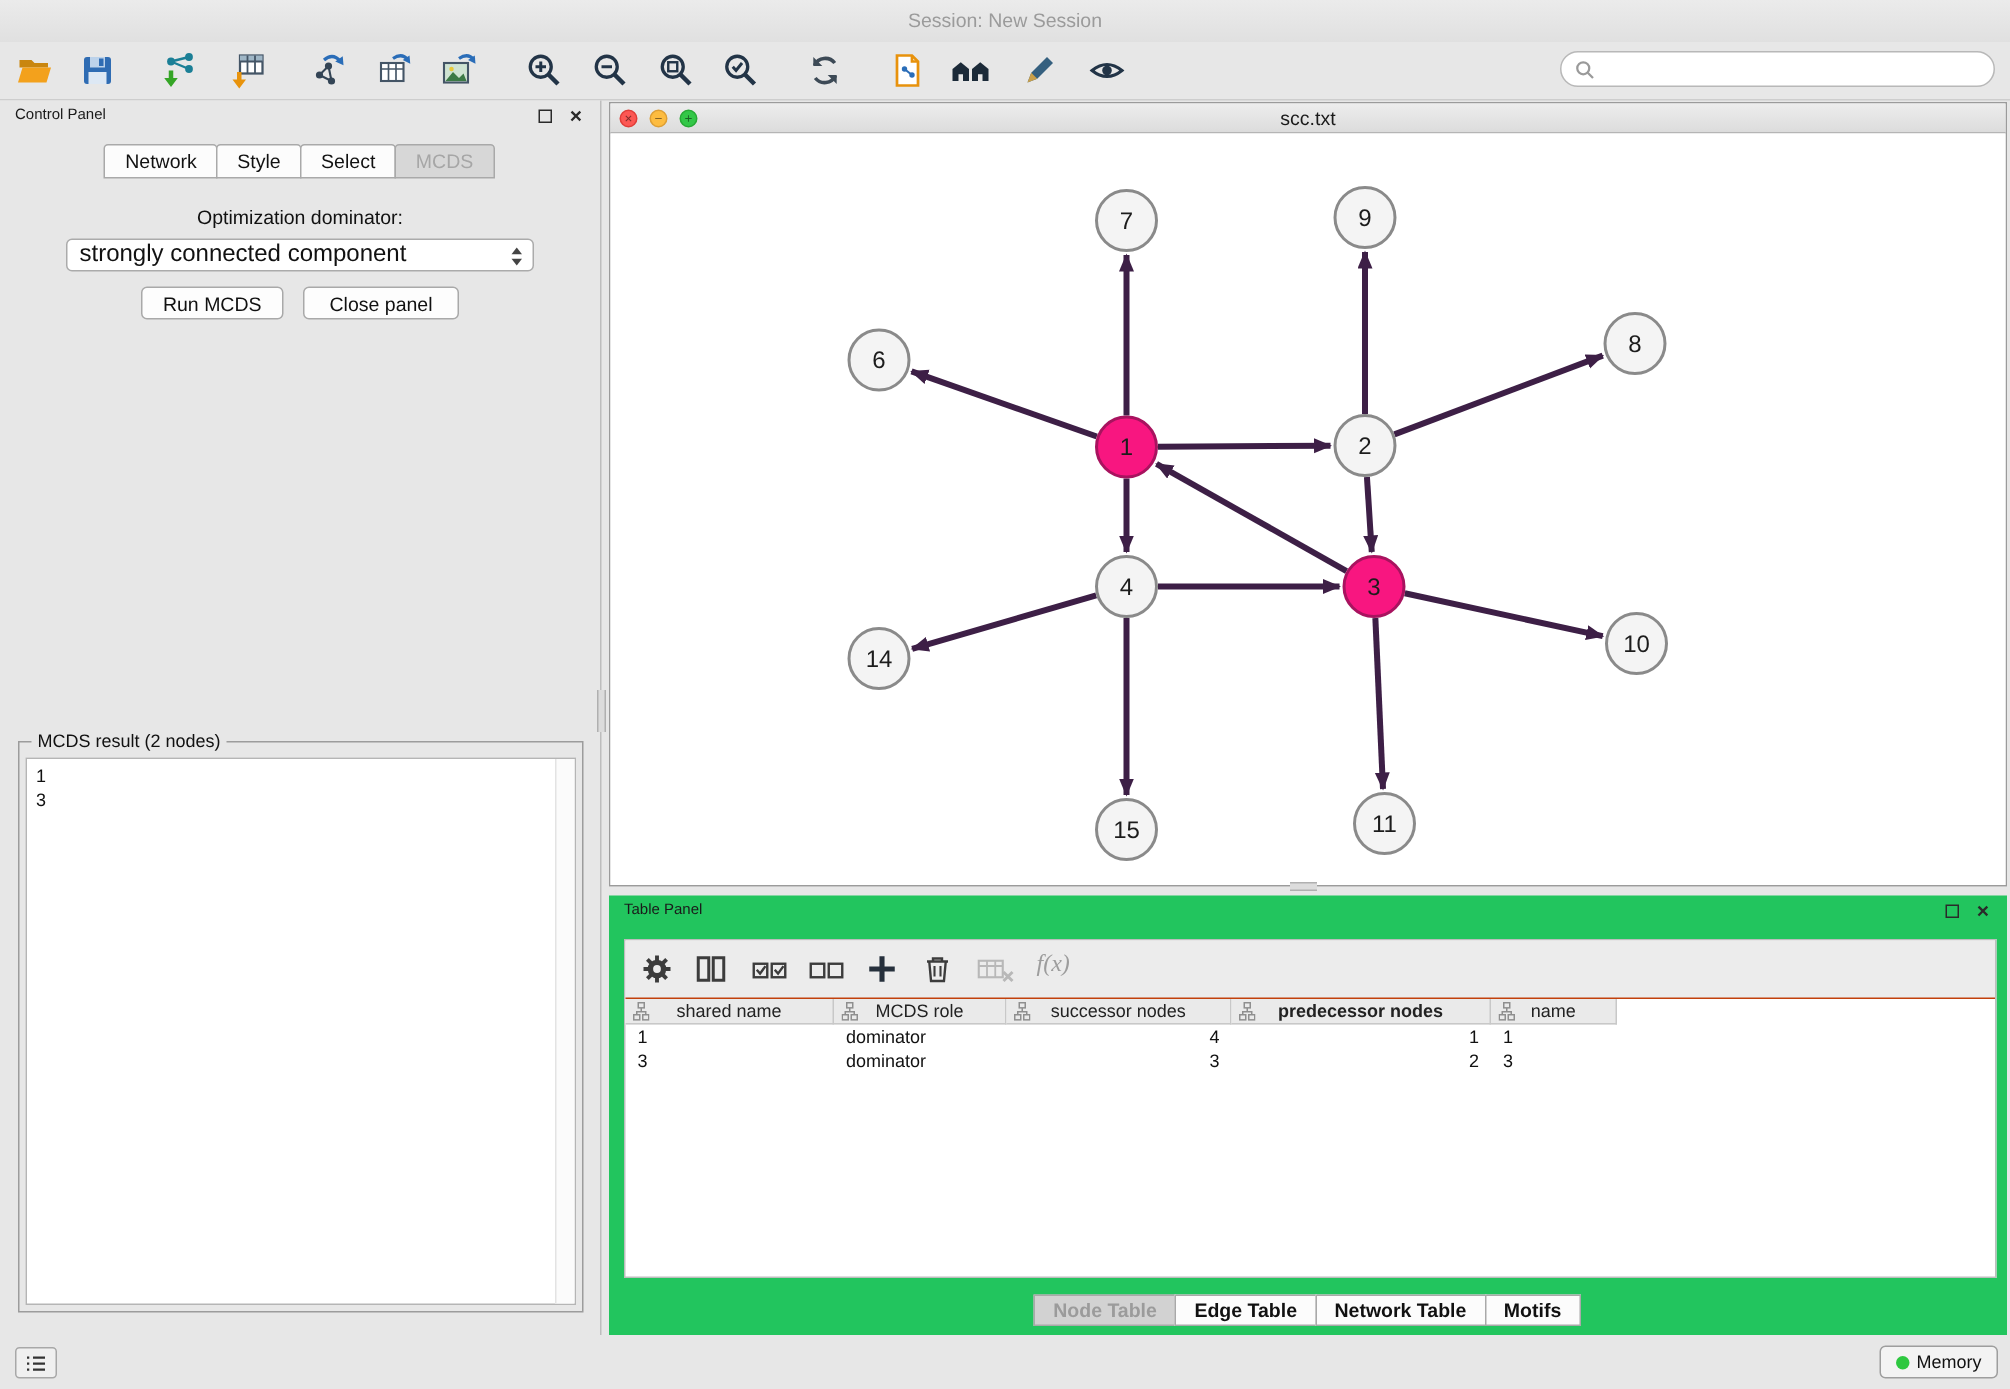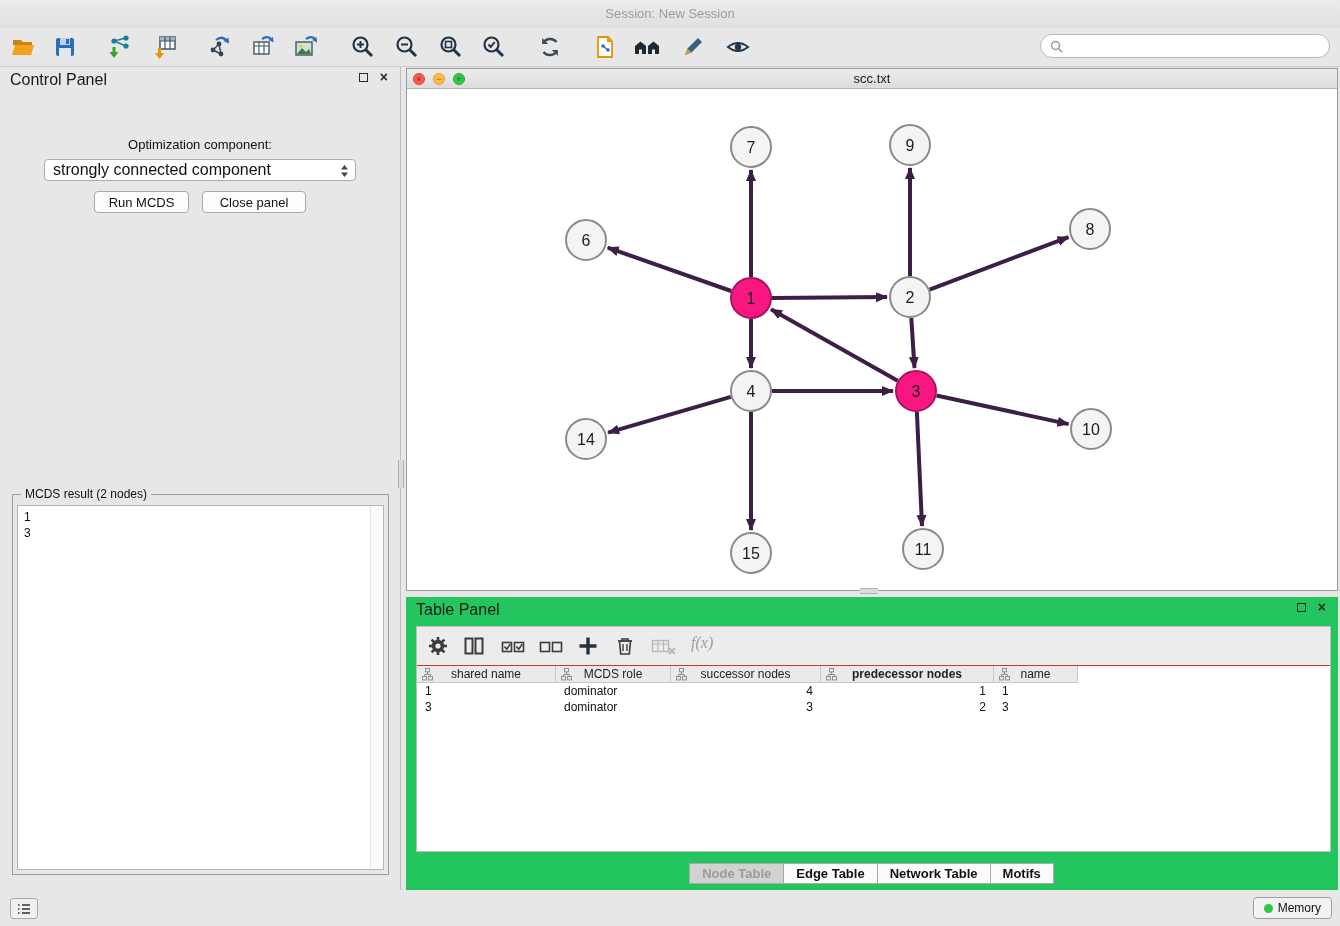--- a/index.html
+++ b/index.html
@@ -30,21 +30,21 @@
   .search-box {
     position:absolute; left:1040px; top:6px; width:290px; height:24px;
     background:#fff; border:1px solid #b8b8b8; border-radius:12px;
     display:flex; align-items:center; padding:0 9px; gap:5px;
   }
   .search-box input {
     border:none; outline:none; flex:1; font-size:12px; background:transparent;
     font-family:inherit;
   }
   
-  .panel-title { position:absolute; left:10px; top:4px; font-size:16px; color:#1a1a1a; }
+  .panel-title { position:absolute; left:10px; top:4px; font-size:10px; color:#1a1a1a; }
   .float-btn {
     position:absolute; width:9px; height:9px; border:1.5px solid #2a2a2a; top:6px;
   }
   .close-x {
     position:absolute; top:2px; font-size:14px; font-weight:bold; color:#2a2a2a; line-height:16px;
   }
   
   .control-panel {
     position:absolute; left:0; top:67px; width:401px; height:823px;
     background:#e7e7e7; border-right:1px solid #bdbdbd;
@@ -308,22 +308,28 @@
       </svg>
       <input placeholder="" style="">
     </div>
   </div>
 
   <div class="control-panel">
     <span class="panel-title">Control Panel</span>
     <span class="float-btn" style="right:32px"></span>
     <span class="close-x" style="right:12px">×</span>
 
-
-    <div class="opt-label">Optimization component:</div>
+    <div class="cp-tabs">
+      <span class="cp-tab">Network</span>
+      <span class="cp-tab">Style</span>
+      <span class="cp-tab">Select</span>
+      <span class="cp-tab active">MCDS</span>
+    </div>
+
+    <div class="opt-label">Optimization dominator:</div>
 
     <div class="combo">
       <span>strongly connected component</span>
       <span class="combo-arrows">
         <svg width="9" height="14">
           <path d="M4.5 1 L8 5.5 H1 z" fill="#444"></path>
           <path d="M4.5 13 L1 8.5 h7 z" fill="#444"></path>
         </svg>
       </span>
     </div>

